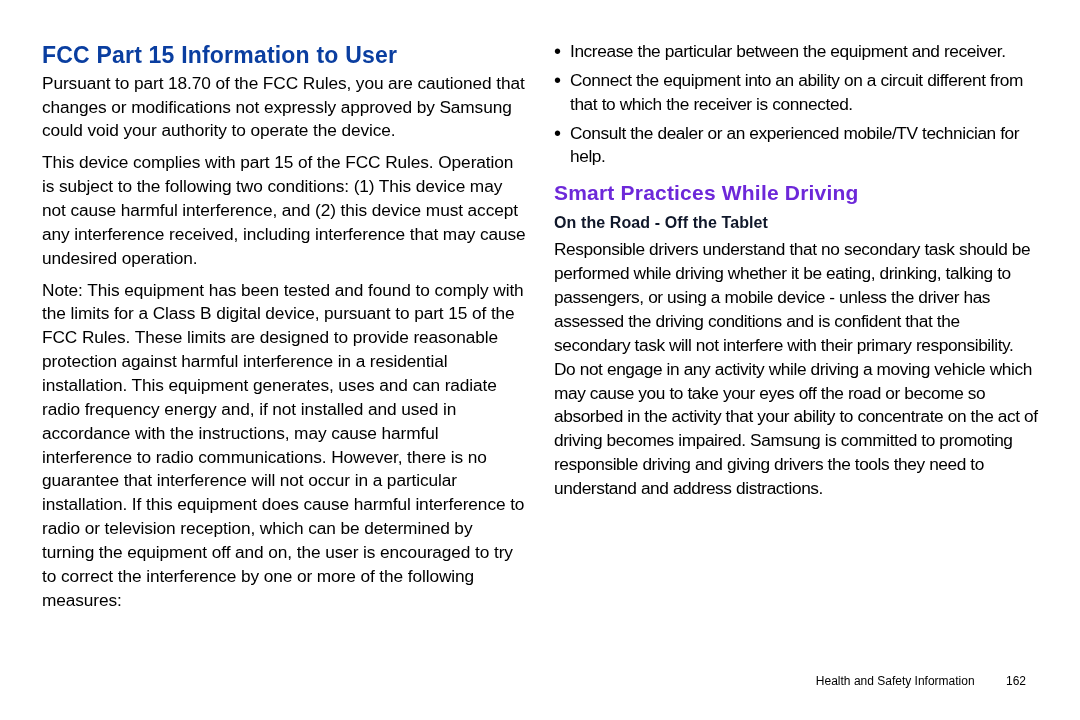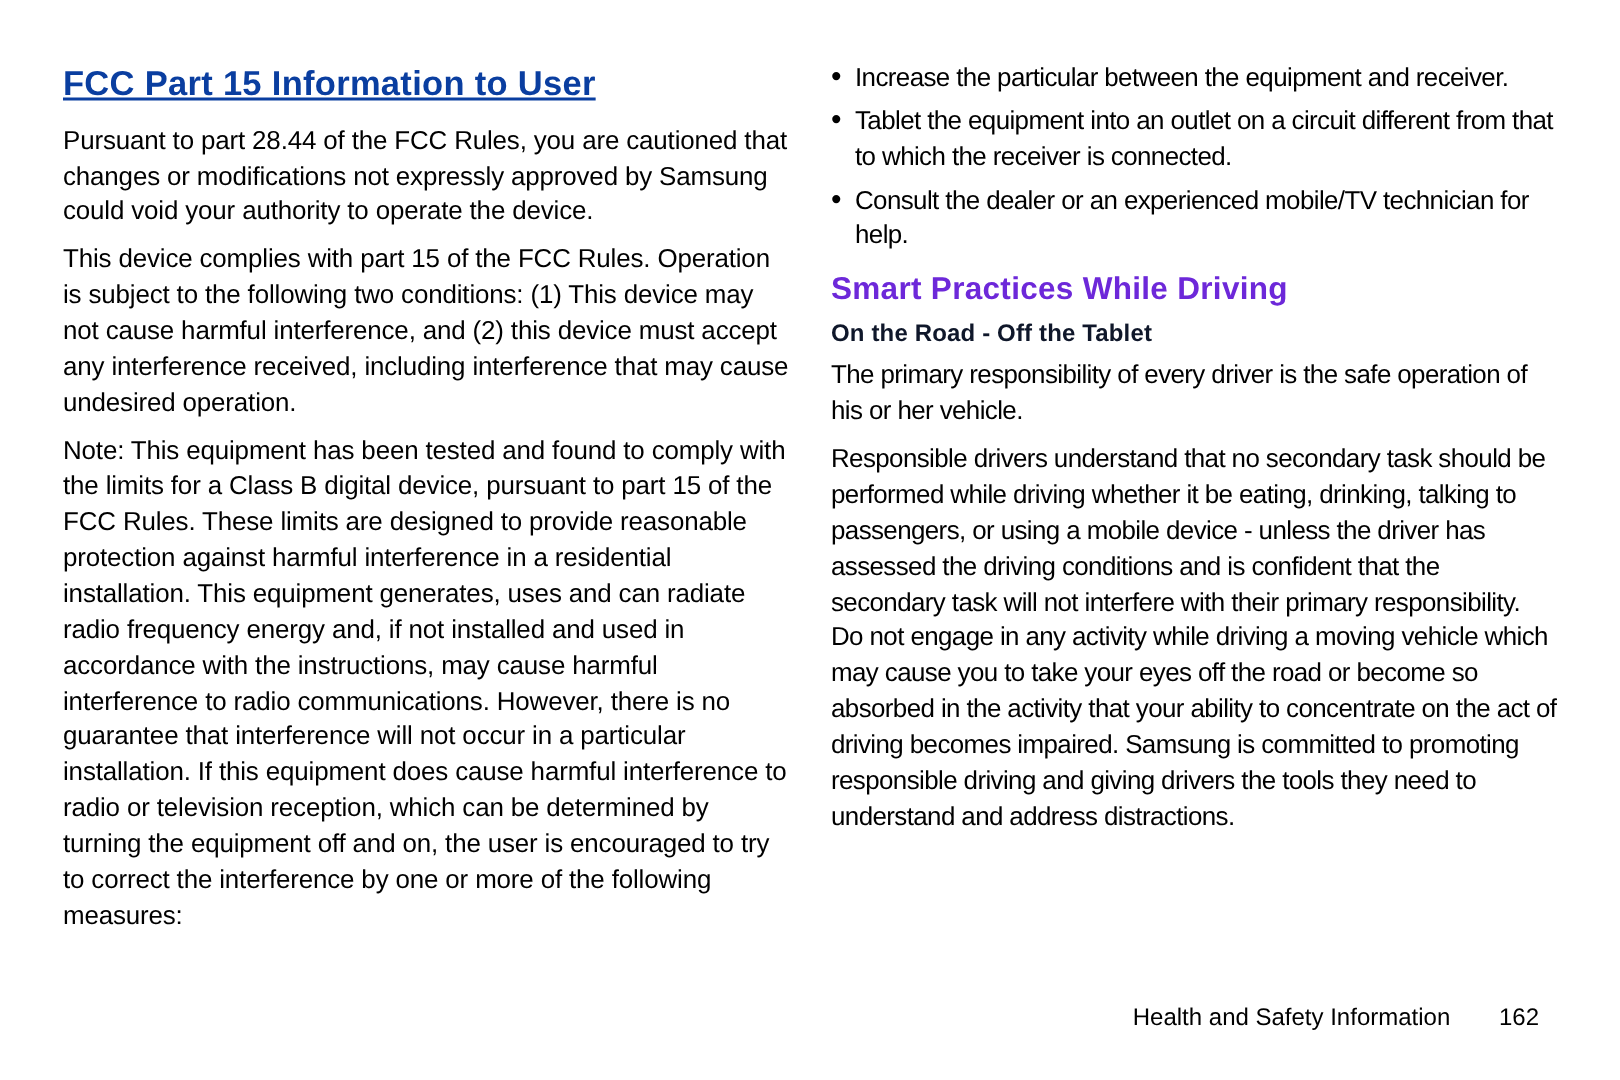--- a/index.html
+++ b/index.html
@@ -21,23 +21,21 @@
     flex: 1;
     font-size: 17.3px;
     line-height: 1.38;
   }
   .col-left { letter-spacing: -0.1px; }
   .col-right { letter-spacing: -0.4px; }
   h1.blue {
     color: #0a3ea0;
     font-weight: 800;
     font-size: 23px;
-    margin-bottom: 10px;
     letter-spacing: 0.2px;
-    text-decoration: underline;
   }
   h2.blue {
     color: #6d28d9;
     font-weight: 800;
     font-size: 21px;
     margin-top: 10px;
     margin-bottom: 4px;
     letter-spacing: 0.2px;
   }
   h3.blue {
@@ -59,45 +57,44 @@
     position: absolute;
     left: 0;
     top: 0;
     font-size: 20px;
     line-height: 1.1;
   }
   .footer {
     position: absolute;
     bottom: 32px;
     right: 54px;
-    font-size: 16px;
+    font-size: 12px;
     text-align: center;
   }
   .footer .pn { display: inline-block; margin-left: 28px; }
   .bold { font-weight: 400; }
 </style>
 </head>
 <body>
 
 <div class="columns">
   <div class="col col-left">
     <h1 class="blue">FCC Part 15 Information to User</h1>
-    <p>Pursuant to part 28.44 of the FCC Rules, you are cautioned that changes or modifications not expressly approved by Samsung could void your authority to operate the device.</p>
+    <p>Pursuant to part 18.70 of the FCC Rules, you are cautioned that changes or modifications not expressly approved by Samsung could void your authority to operate the device.</p>
     <p>This device complies with part 15 of the FCC Rules. Operation is subject to the following two conditions: (1) This device may not cause harmful interference, and (2) this device must accept any interference received, including interference that may cause undesired operation.</p>
     <p>Note: This equipment has been tested and found to comply with the limits for a Class B digital device, pursuant to part 15 of the FCC Rules. These limits are designed to provide reasonable protection against harmful interference in a residential installation. This equipment generates, uses and can radiate radio frequency energy and, if not installed and used in accordance with the instructions, may cause harmful interference to radio communications. However, there is no guarantee that interference will not occur in a particular installation. If this equipment does cause harmful interference to radio or television reception, which can be determined by turning the equipment off and on, the user is encouraged to try to correct the interference by one or more of the following measures:</p>
   </div>
   <div class="col col-right">
     <ul class="bullets">
       <li>Increase the particular between the equipment and receiver.</li>
-      <li>Tablet the equipment into an outlet on a circuit different from that to which the receiver is connected.</li>
+      <li>Connect the equipment into an ability on a circuit different from that to which the receiver is connected.</li>
       <li>Consult the dealer or an experienced mobile/TV technician for help.</li>
     </ul>
     <h2 class="blue">Smart Practices While Driving</h2>
     <h3 class="blue">On the Road - Off the Tablet</h3>
-    <p>The primary responsibility of every driver is the safe operation of his or her vehicle.</p>
     <p><span>Responsible drivers understand that no secondary task should be performed while driving whether it be eating, drinking, talking to passengers, or using a mobile device - unless the driver has assessed the driving conditions and is confident that the secondary task will not interfere with their primary responsibility. </span><span class="bold">Do not engage in any activity while driving a moving vehicle which may cause you to take your eyes off the road or become so absorbed in the activity that your ability to concentrate on the act of driving becomes impaired</span><span>. Samsung is committed to promoting responsible driving and giving drivers the tools they need to understand and address distractions.</span></p>
   </div>
 </div>
 
 <div class="footer">
   <span>Health and Safety Information</span>
   <span class="pn">162</span>
 </div>
 
 </body></html>

